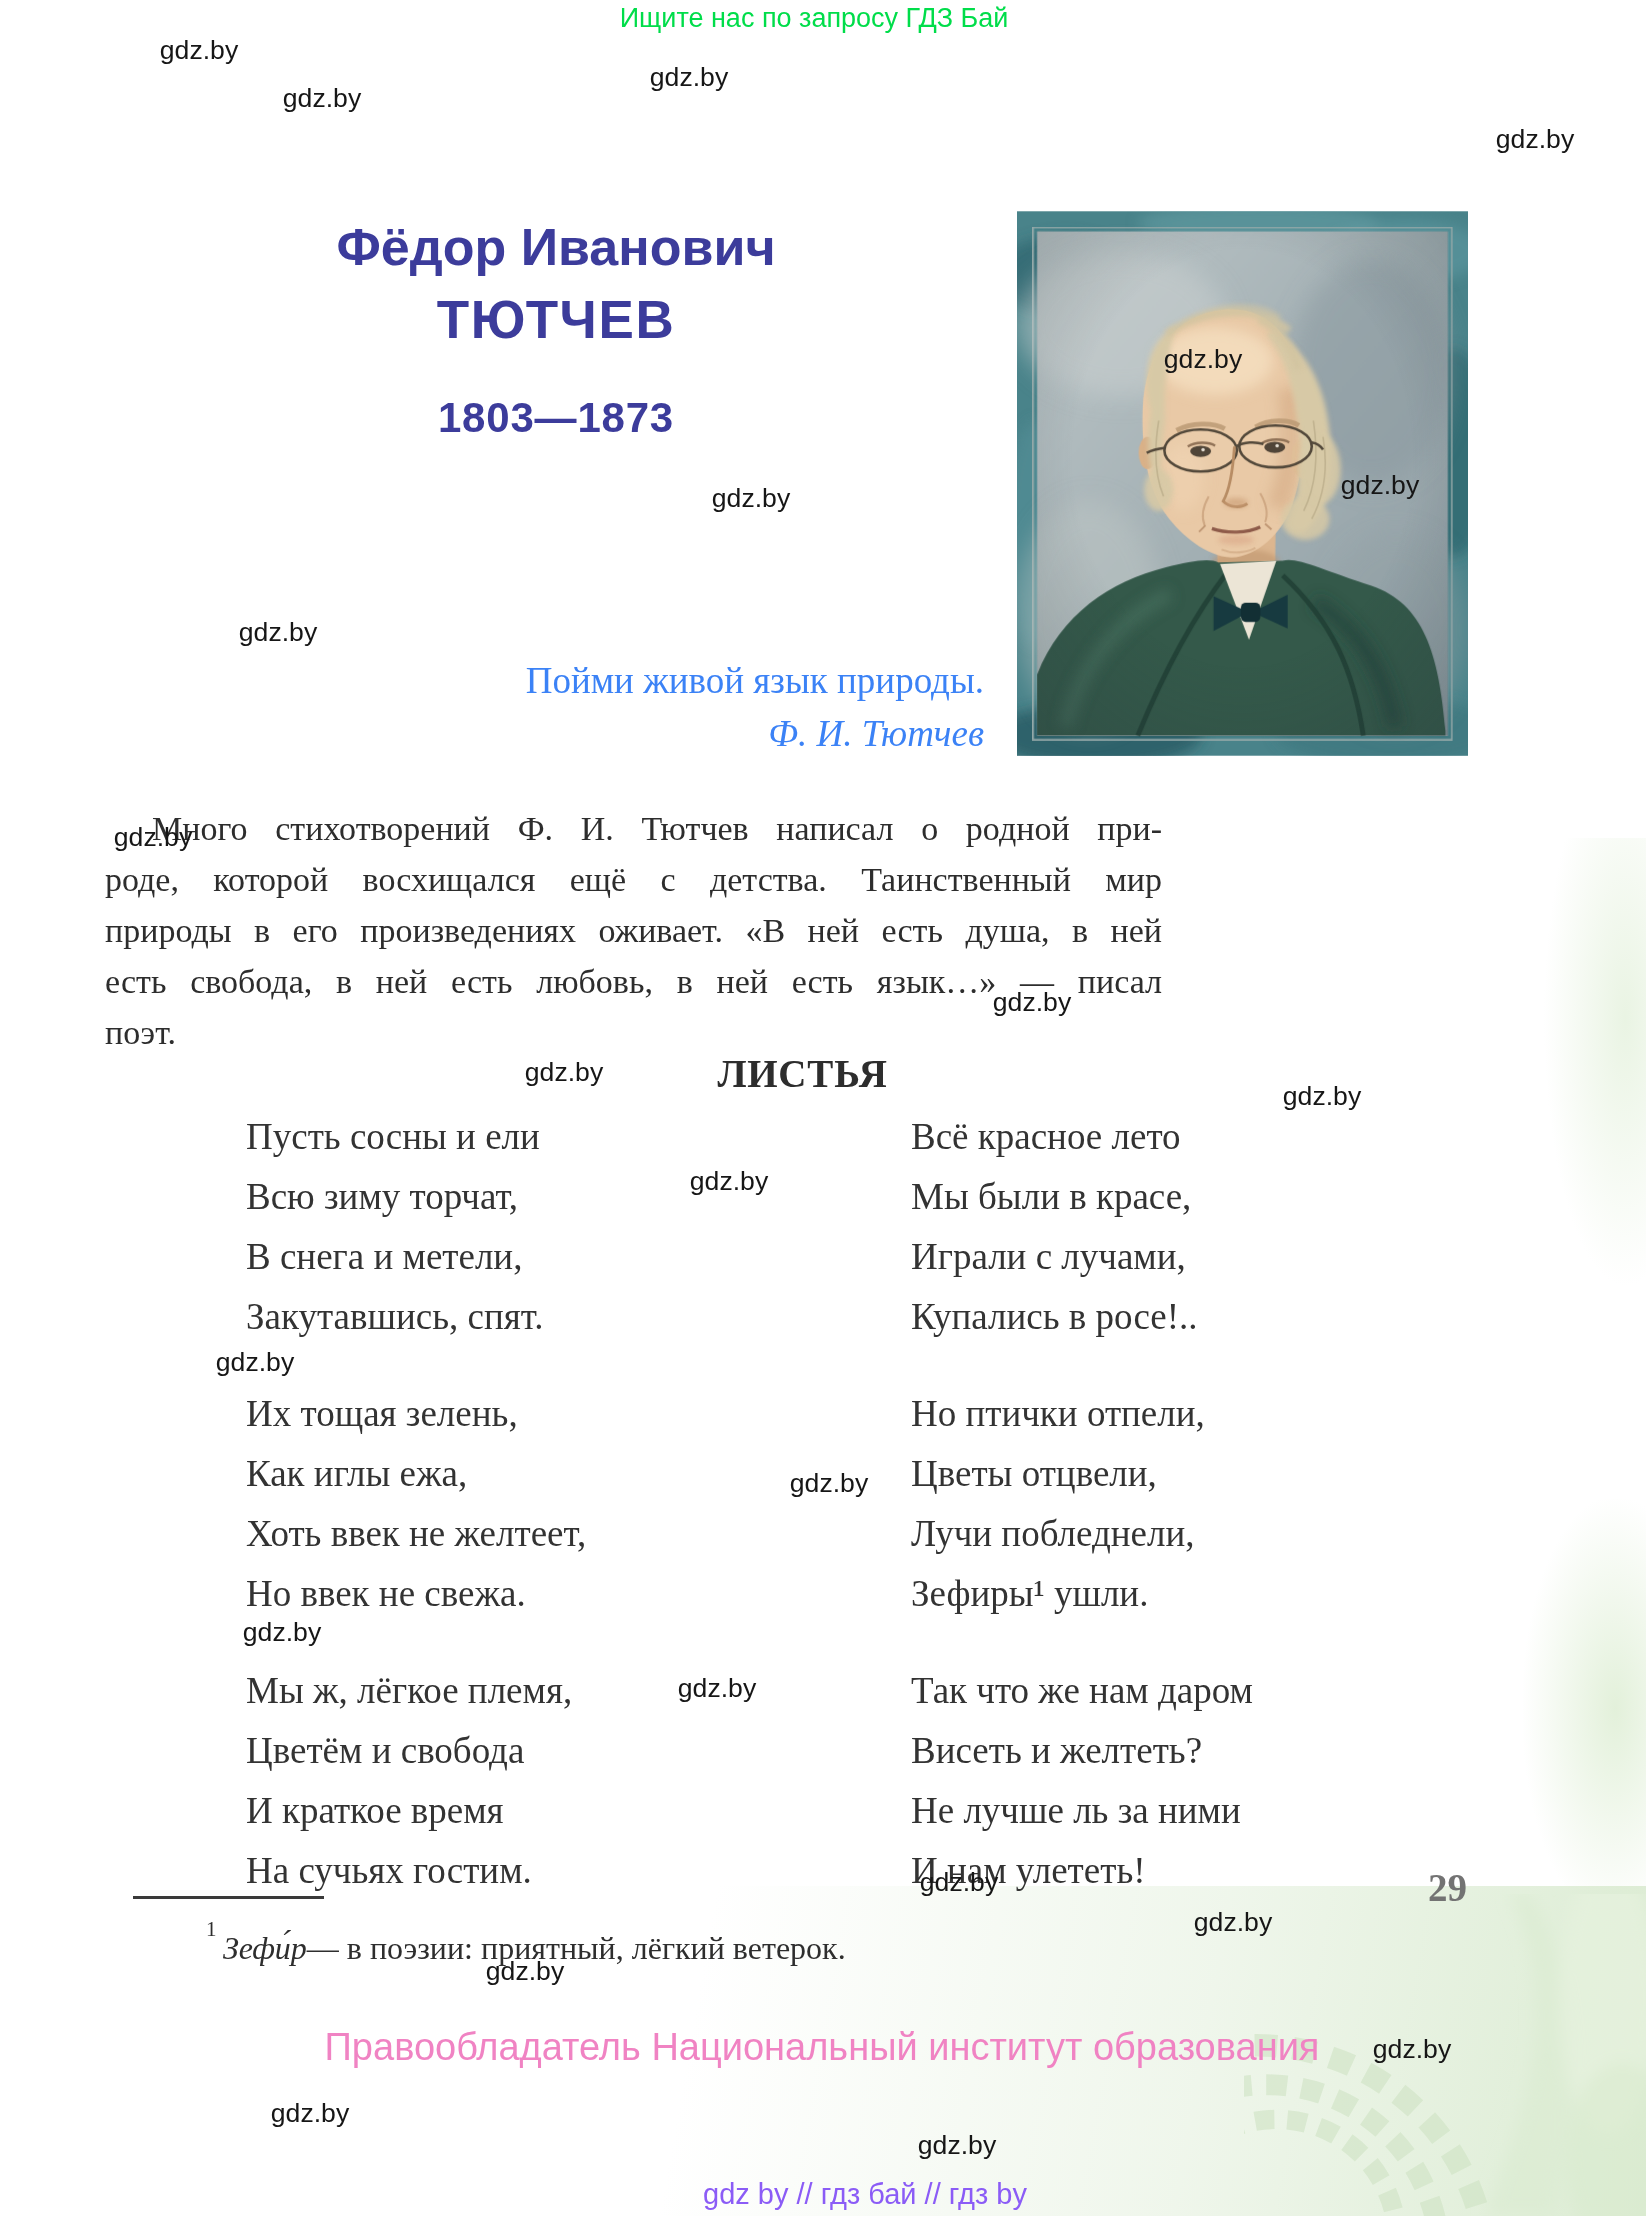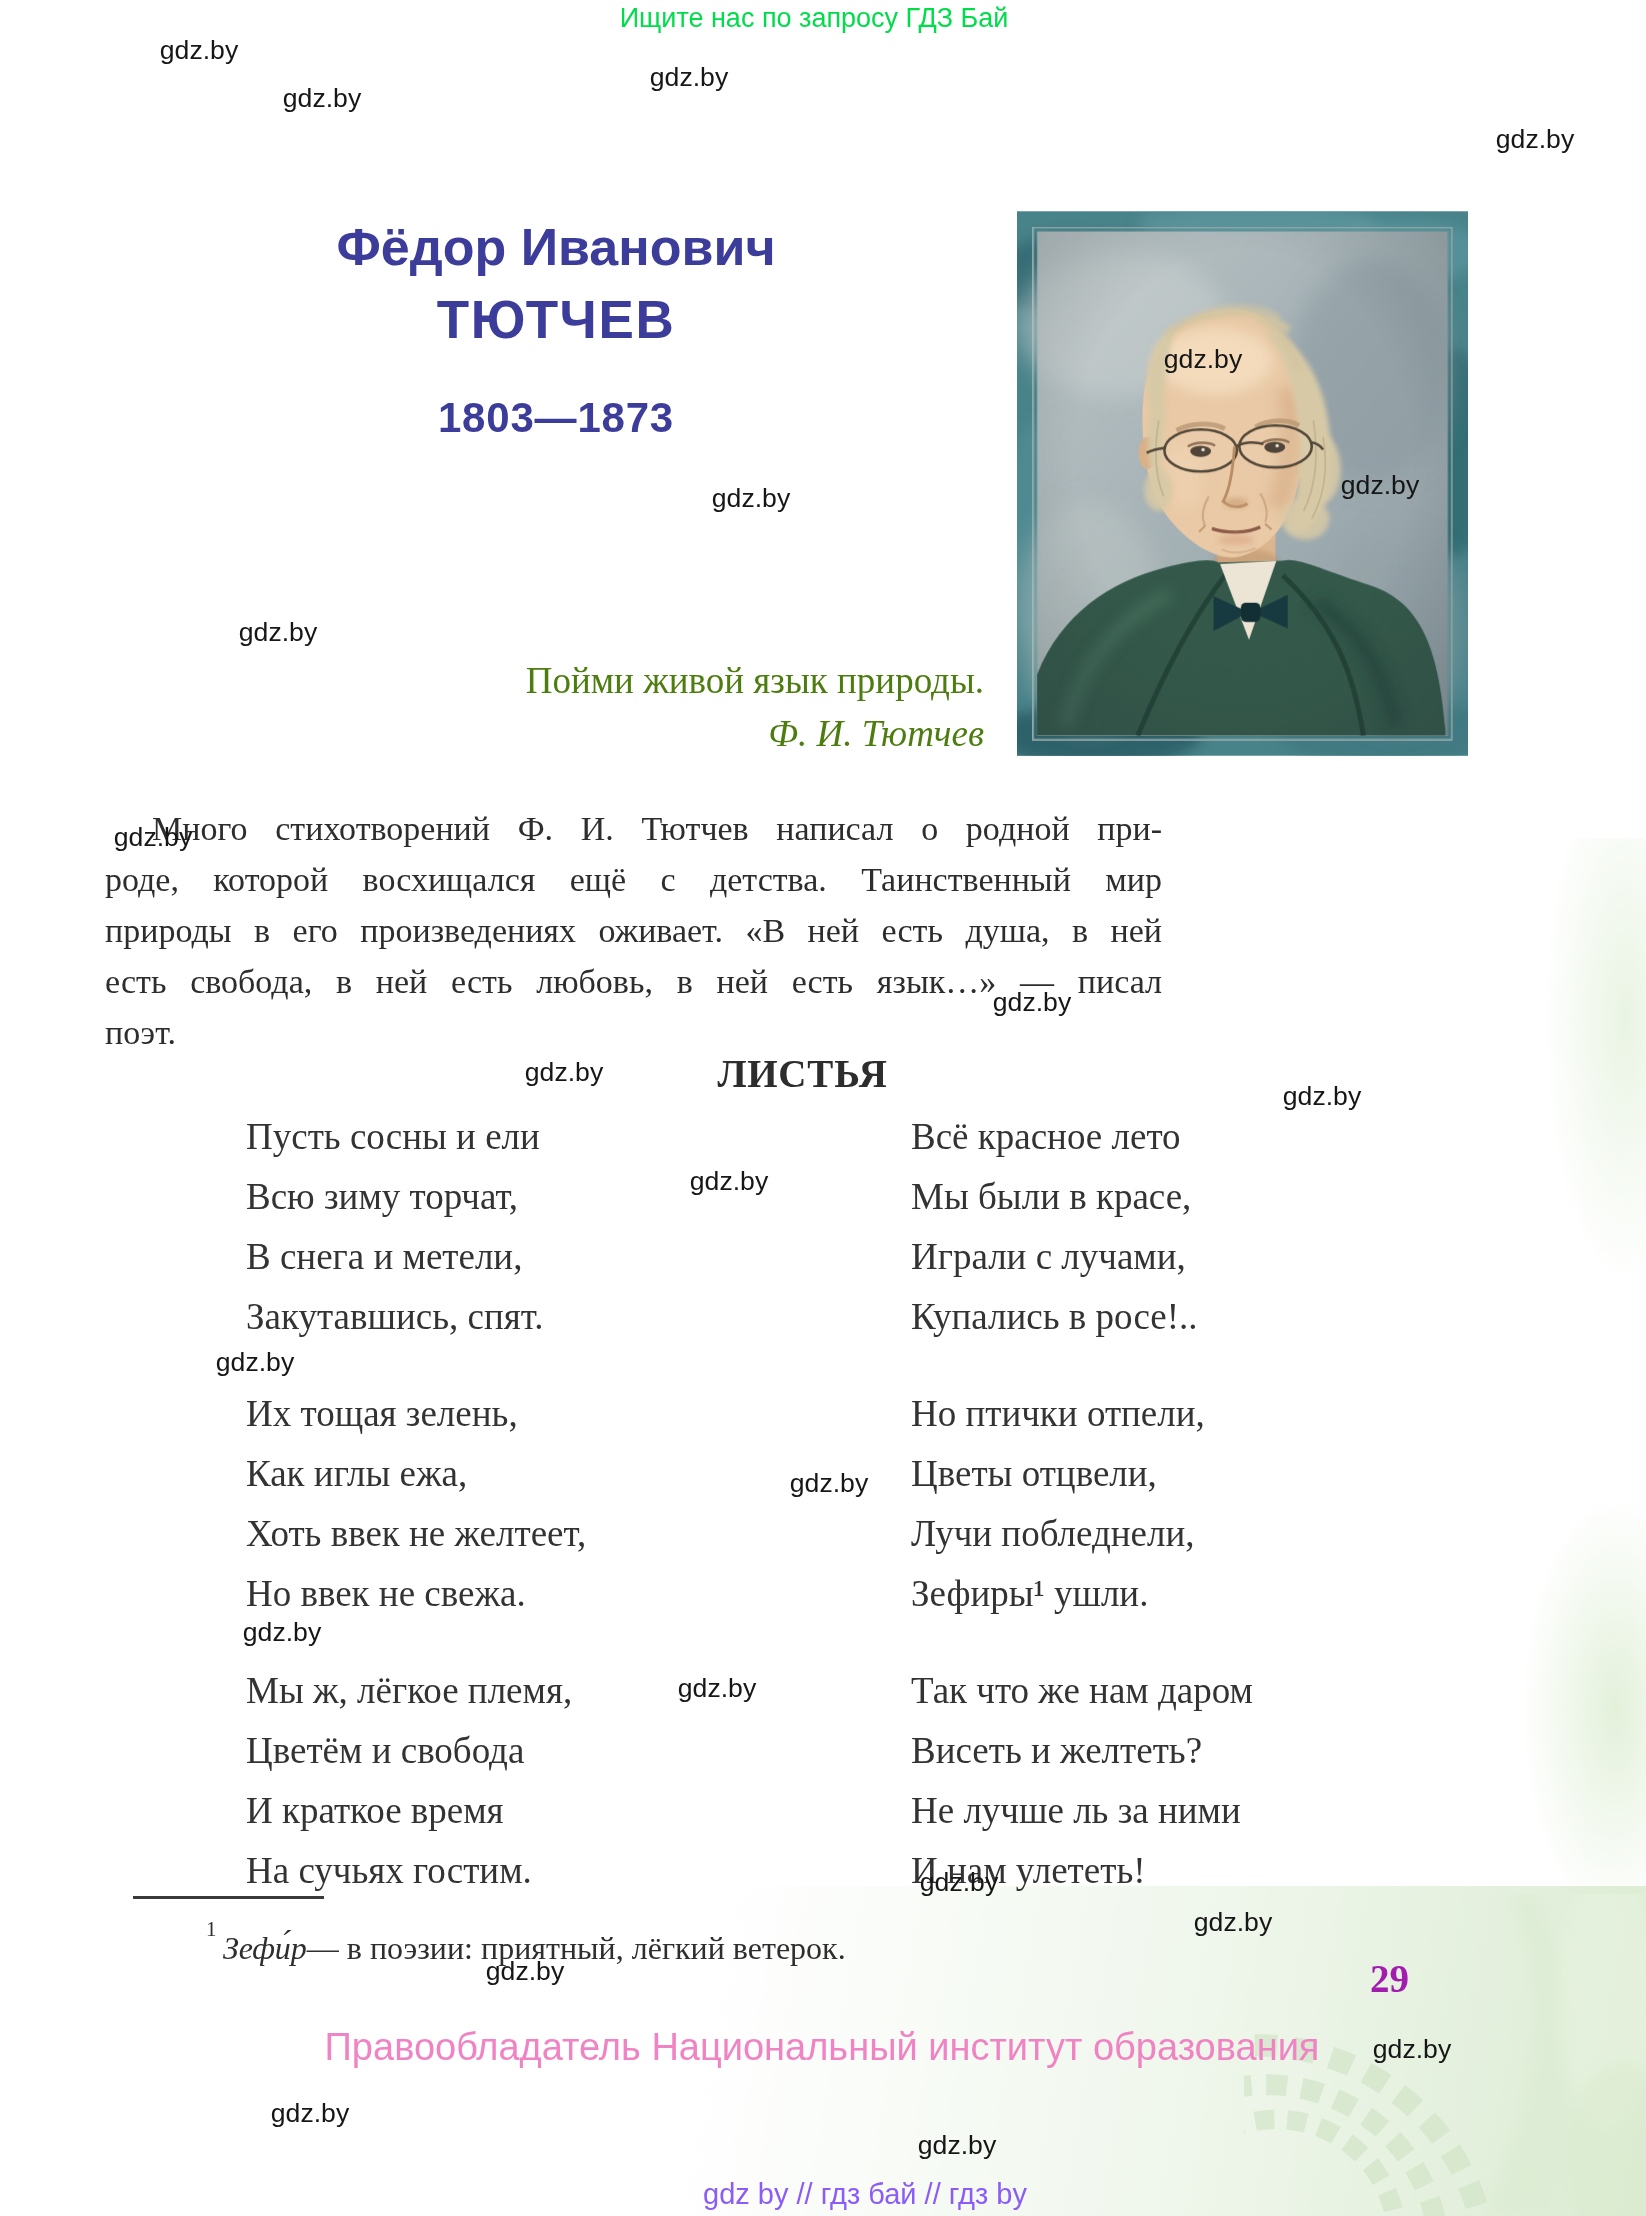--- a/index.html
+++ b/index.html
@@ -29,21 +29,21 @@
       font-family:"Liberation Sans",sans-serif;font-weight:bold;color:#3c3c9b;}
   .author-name1{font-size:52px;line-height:58px;}
   .author-name2{font-size:53px;line-height:58px;margin-top:14.5px;letter-spacing:1.6px;}
   .author-years{font-size:42px;margin-top:45px;letter-spacing:0.8px;}
 
   
   .portrait{position:absolute;left:1017px;top:211px;width:451px;height:545px;z-index:5;}
 
   
   .epigraph{position:absolute;left:338px;top:656px;width:646px;text-align:right;z-index:10;
-      font-size:37px;line-height:50px;color:#4d7c0f;}
+      font-size:37px;line-height:50px;color:#3b82f6;}
   .epigraph .attr{font-style:italic;margin-top:3.2px;}
 
   
   .intro{position:absolute;left:105px;top:803px;width:1057px;z-index:10;
       font-size:34px;line-height:51px;color:#2d2d2d;}
   .intro .line.j{text-align:justify;text-align-last:justify;}
   .intro .line.first{text-indent:47px;}
 
   
   .poem-title{position:absolute;left:621px;top:1051px;width:363px;text-align:center;z-index:10;
@@ -54,22 +54,22 @@
   .stanza{margin-bottom:37px;}
   .pline{font-size:37px;line-height:60px;color:#333333;white-space:nowrap;}
 
   
   .footnote-rule{position:absolute;left:133px;top:1896px;width:191px;height:3.2px;background:#3a3a3a;z-index:10;}
   .footnote{position:absolute;left:206px;top:1928px;z-index:10;font-size:32px;color:#2e2e2e;white-space:nowrap;}
   .footnote sup{font-size:21px;position:relative;top:-11.3px;margin-right:6.4px;}
   .footnote .term{font-style:italic;margin-right:0;}
 
   
-  .page-num{position:absolute;left:1370px;top:1956px;width:97px;text-align:left;z-index:10;
-      font-size:39px;font-weight:600;color:#a21caf;}
+  .page-num{position:absolute;left:1370px;top:1865px;width:97px;text-align:right;z-index:10;
+      font-size:39px;font-weight:600;color:#737373;}
   .copyright{position:absolute;left:822px;top:2047px;transform:translate(-50%,-50%);z-index:10;
       font-family:"Liberation Sans",sans-serif;font-size:38px;color:#f083c3;white-space:nowrap;}
   .links-line{position:absolute;left:865px;top:2194px;transform:translate(-50%,-50%);z-index:30;
       font-family:"Liberation Sans",sans-serif;font-size:29px;font-weight:500;color:#8b5cf6;white-space:nowrap;}
 </style>
 </head>
 <body>
 
 <div class="page">
 

